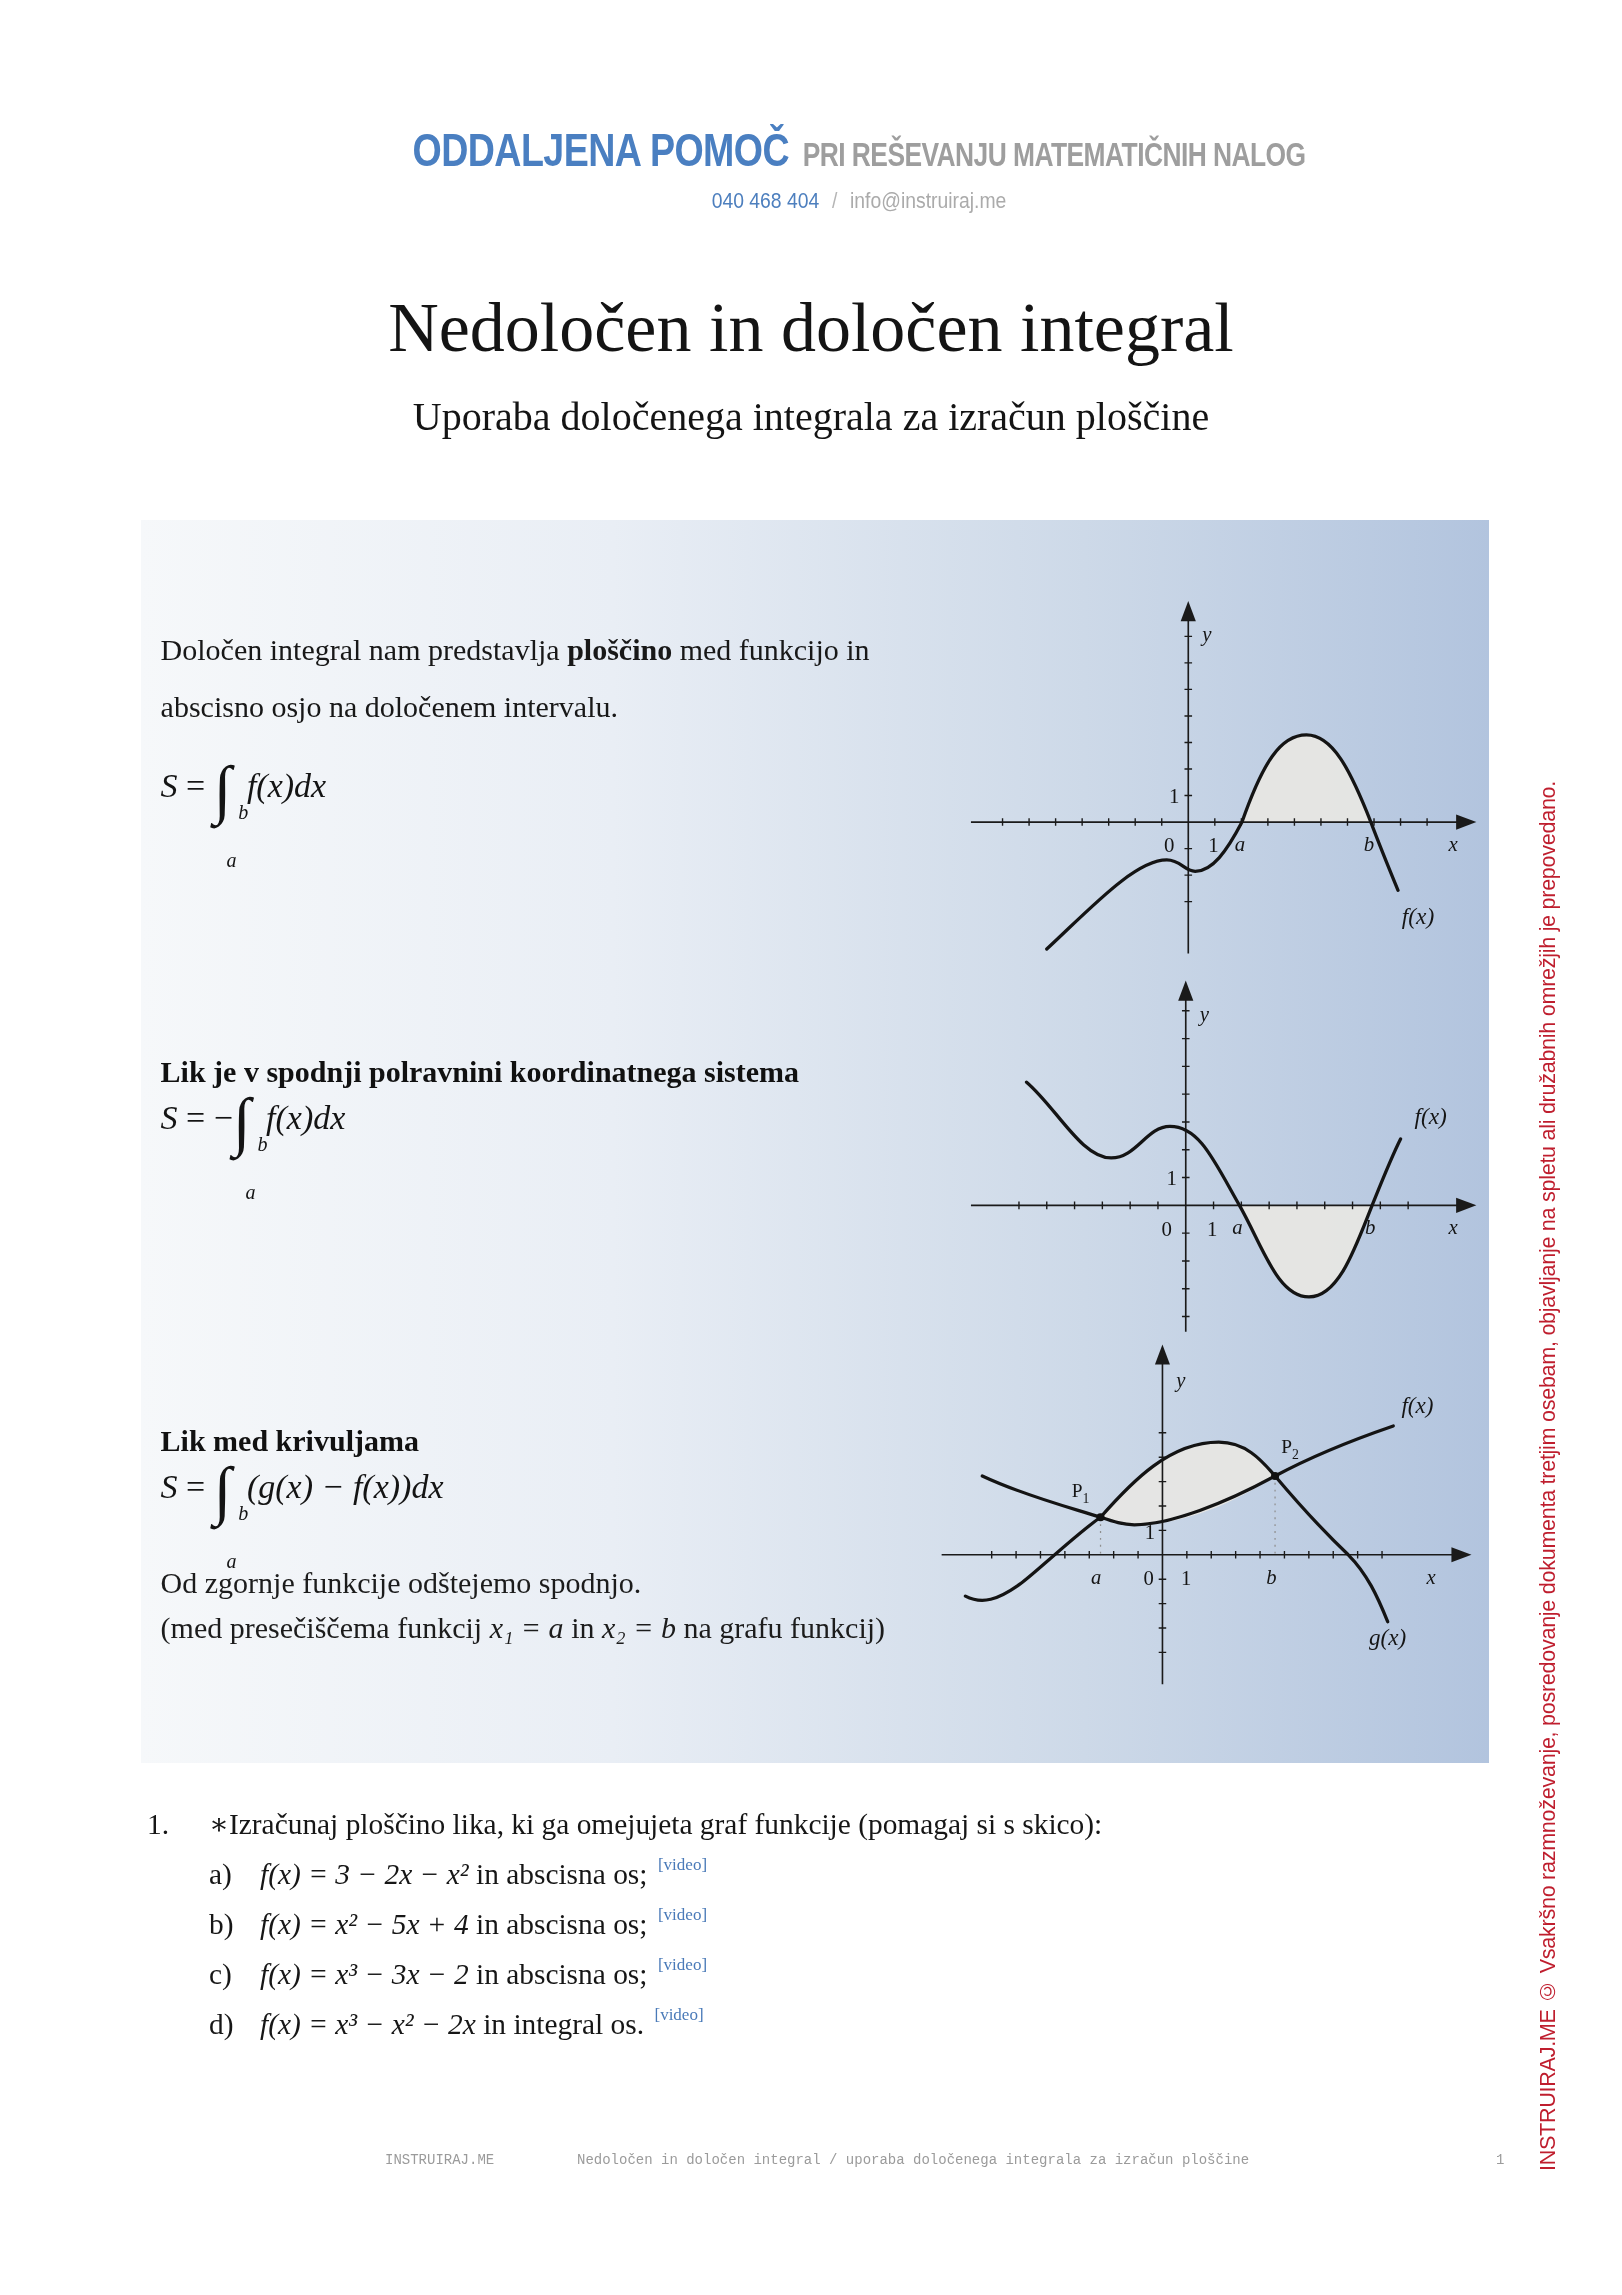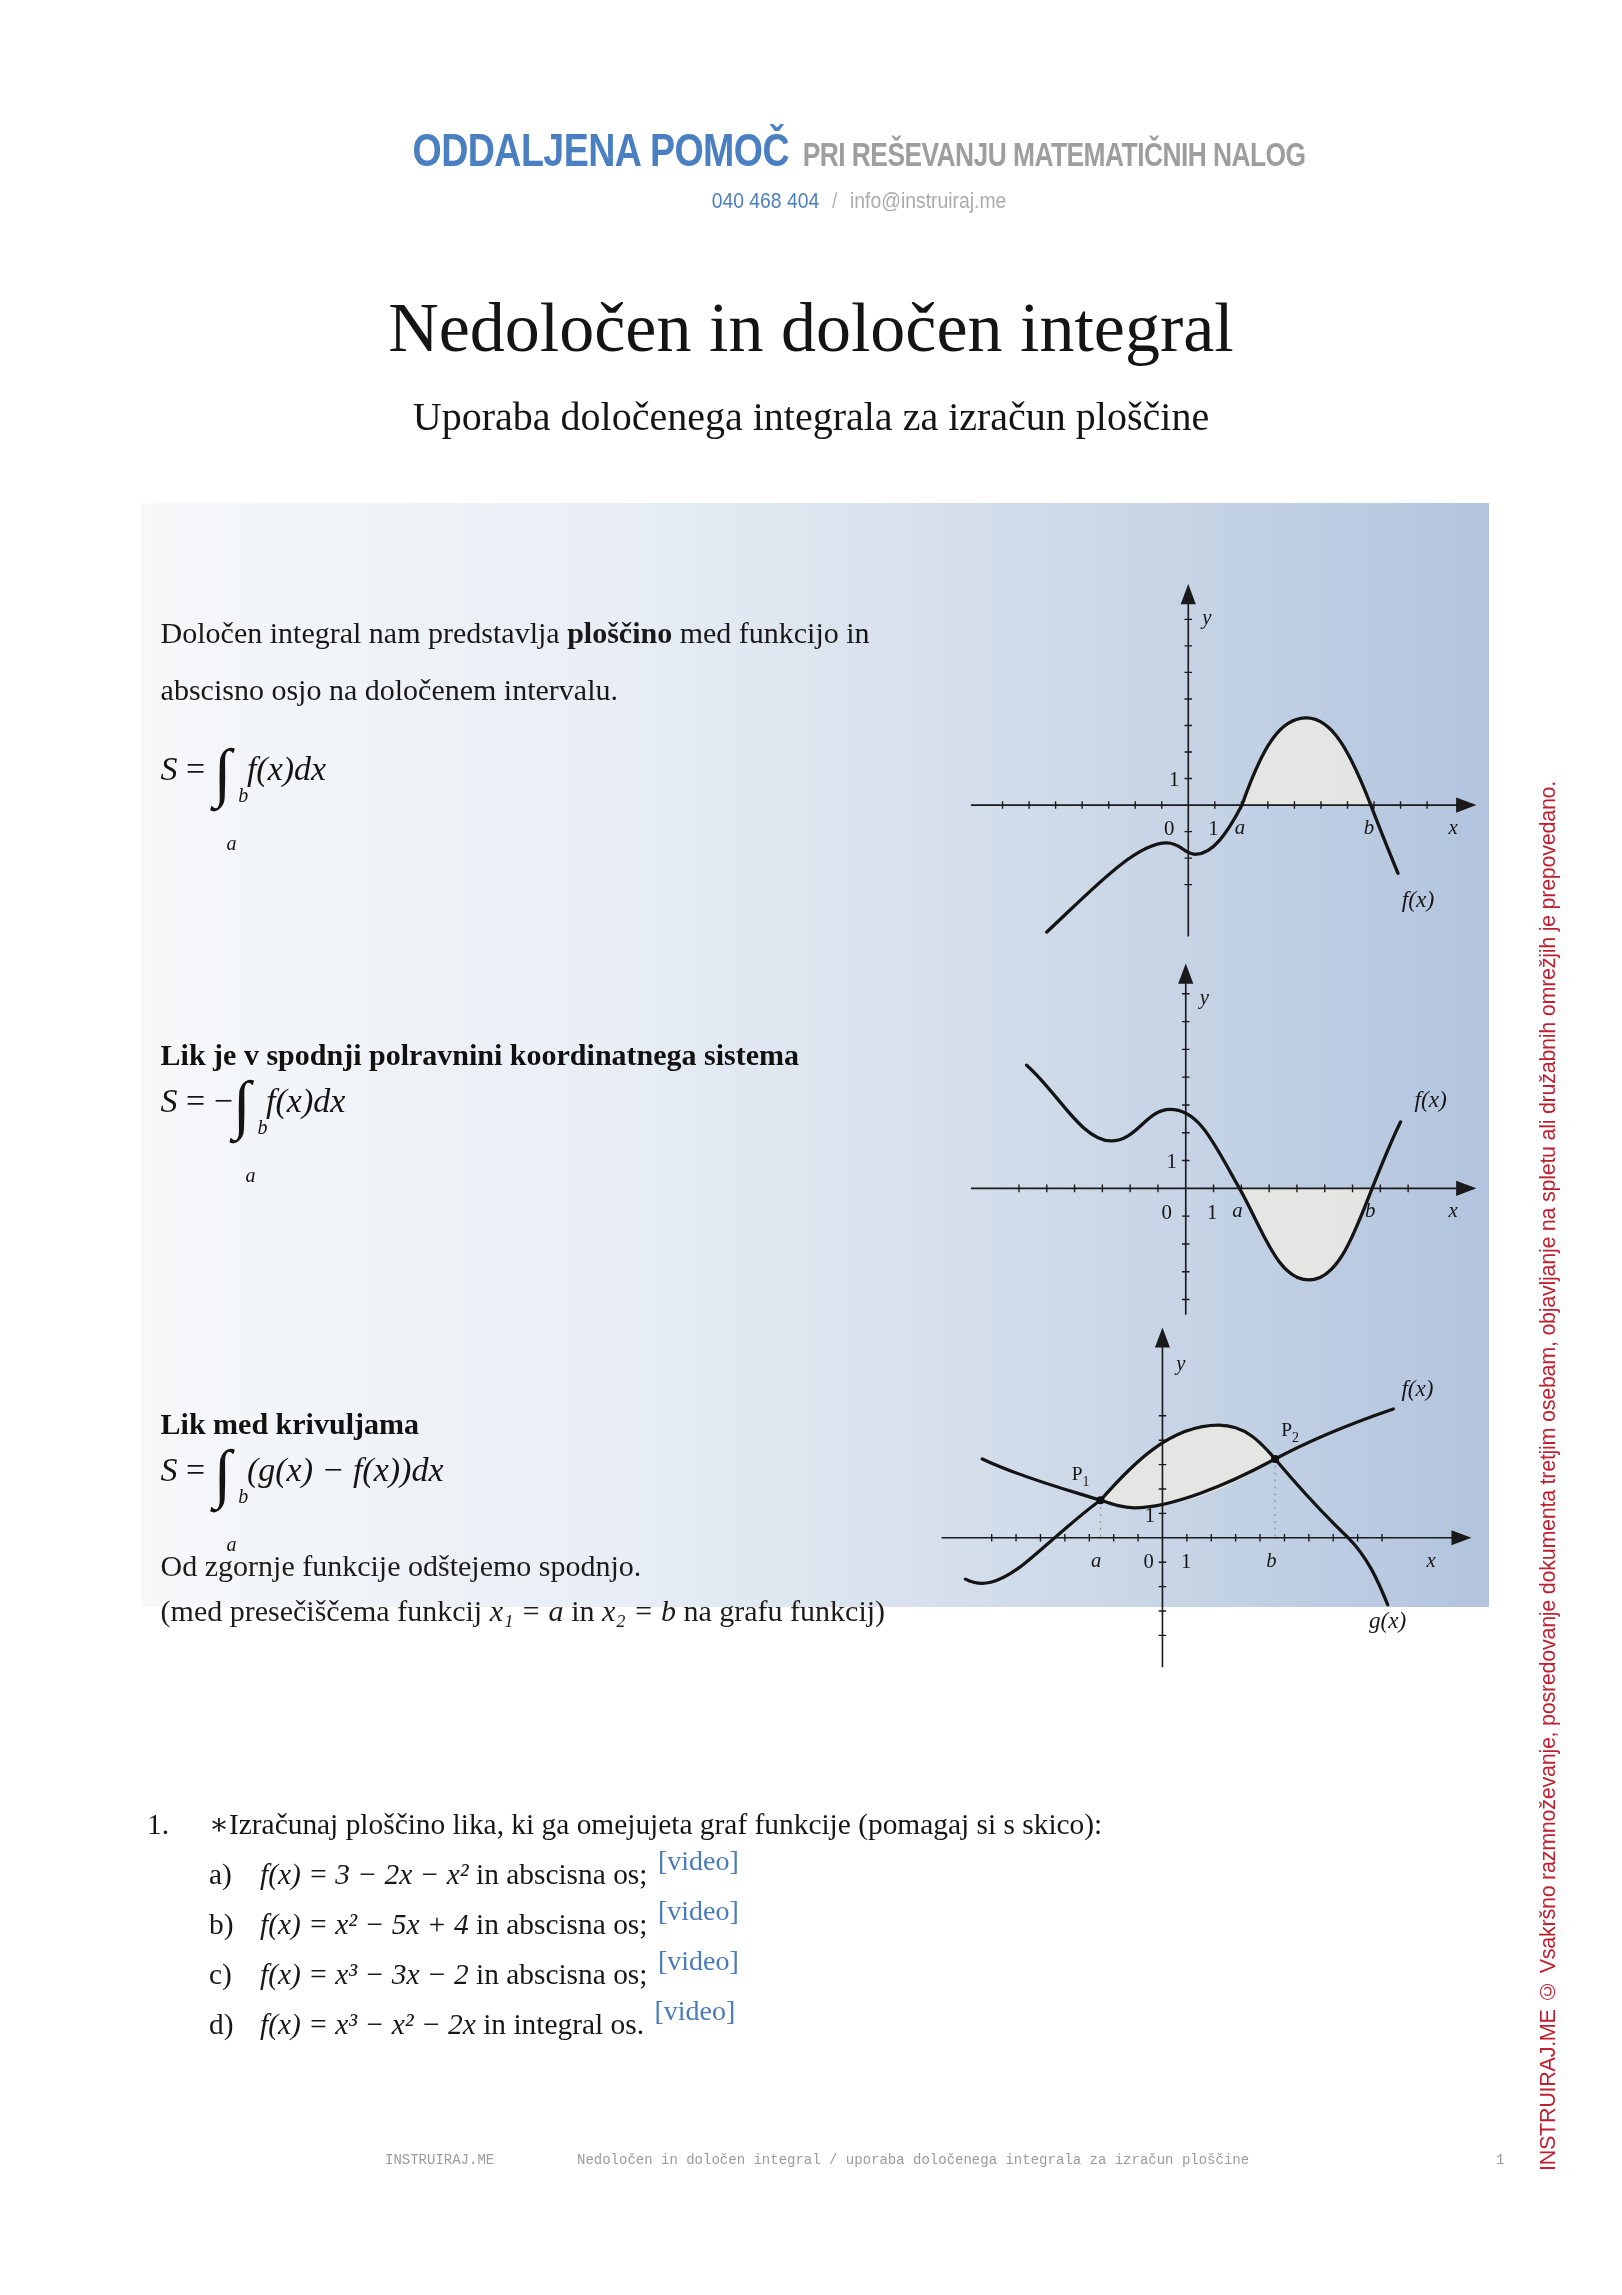--- a/index.html
+++ b/index.html
@@ -24,21 +24,21 @@
   .phone-sep{color:#b5b5b5;}
   .email{color:#ababab;}
 
   
   .doc-title{position:absolute;top:288px;left:0;width:100%;text-align:center;
     font-size:70px;color:#141414;}
   .doc-subtitle{position:absolute;top:393px;left:0;width:100%;text-align:center;
     font-size:40px;color:#141414;}
 
   
-  .content-box{position:absolute;left:141px;top:503px;width:1348px;height:1104px;
+  .content-box{position:absolute;left:141px;top:520px;width:1348px;height:1243px;
     background:linear-gradient(90deg,#f6f8fa 0%,#e9eef5 35%,#cdd9e8 70%,#b2c4de 100%);}
   .intro{position:absolute;left:19.6px;top:71px;font-size:30px;line-height:1.9;color:#181818;}
   .sec-heading{position:absolute;left:19.6px;font-weight:bold;font-size:30px;color:#111;}
   .sec-heading.h1{top:204px;}
   .sec-heading.h2{top:535px;}
   .sec-heading.h3{top:904px;text-align:center;}
   .formula{position:absolute;left:19.6px;font-size:34px;color:#141414;white-space:nowrap;}
   .formula.f1{top:243px;}
   .formula.f2{top:575px;}
   .formula.f3{top:944px;}
@@ -69,21 +69,21 @@
   .gp{font-size:31px;}
 
   
   .exercise{position:absolute;left:147px;top:1807px;font-size:29.4px;color:#161616;}
   .ex-head{display:flex;align-items:baseline;}
   .ex-num{width:62px;}
   .ex-item{display:flex;align-items:baseline;margin-top:17px;}
   .ex-label{margin-left:62px;width:51px;}
   .ex-math{white-space:pre;}
   .ex-text{white-space:pre;}
-  .video-link{margin-left:10.5px;vertical-align:super;font-size:28px;color:#4a7ab8;
+  .video-link{margin-left:10.5px;vertical-align:super;font-size:17px;color:#4a7ab8;
     position:relative;top:-14.4px;text-decoration:none;cursor:pointer;}
 
   
   .footer{position:absolute;left:0;top:2152px;width:100%;height:33px;
     font-family:Liberation Mono, monospace;font-size:14px;color:#9b9b9b;}
   .footer .f-brand{position:absolute;left:385px;}
   .footer .f-doc{position:absolute;left:577px;}
   .footer .f-page{position:absolute;left:1496px;}
 
   

